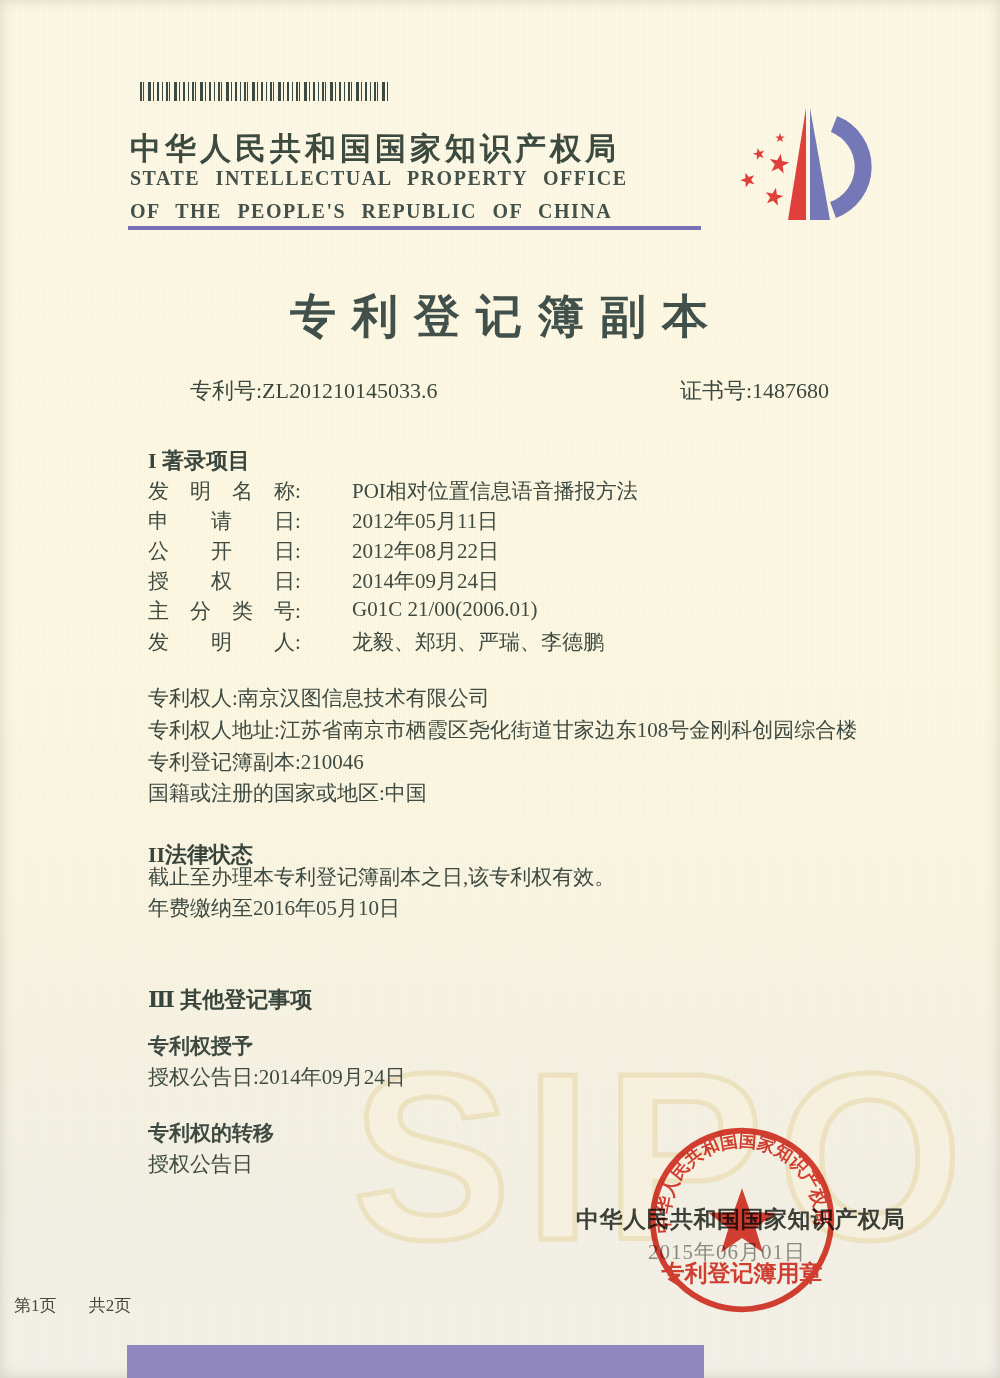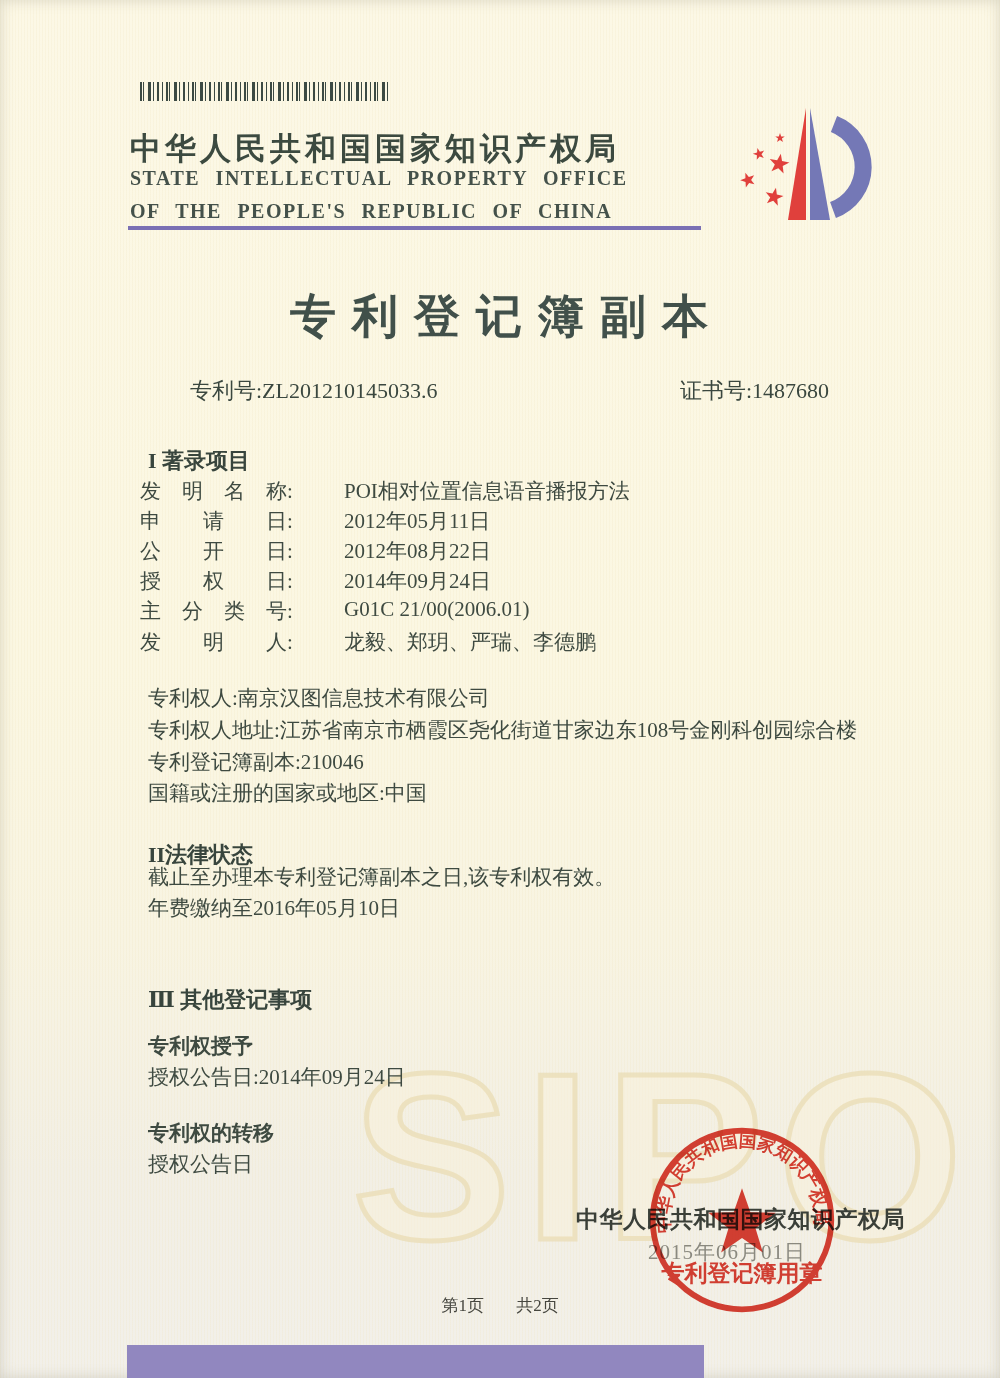--- a/index.html
+++ b/index.html
@@ -32,39 +32,39 @@
   .logo{position:absolute;left:700px;top:90px;width:235px;height:160px;}
   
   .doc-title{position:absolute;left:0;right:0;top:286px;text-align:center;
     font-size:46px;font-weight:bold;letter-spacing:16px;color:#41504a;padding-left:14px;}
   .num-row span{position:absolute;top:376px;font-size:22px;white-space:nowrap;color:#3a473f;}
   .num-left{left:148px;margin-left:42px;} .num-right{left:680px;}
   
   .sec-h{position:absolute;left:148px;font-size:22px;font-weight:bold;color:#38453d;white-space:nowrap;margin-top:8px;}
   .txt{position:absolute;left:148px;font-size:21px;color:#3e4a41;white-space:nowrap;}
   .bold{font-weight:bold;text-align:right;}
-  .field-row{position:absolute;left:140px;height:30px;font-size:21px;white-space:nowrap;}
+  .field-row{position:absolute;left:148px;height:30px;font-size:21px;white-space:nowrap;}
   .field-row .lab{display:inline-block;}
   .field-row .val{position:absolute;left:204px;top:0;}
   
   .watermark{position:absolute;left:352px;top:1038px;z-index:1;
     font-family:"Liberation Sans","DejaVu Sans",sans-serif;
     font-size:238px;font-weight:bold;letter-spacing:14px;line-height:1;
     color:rgba(247,240,218,.55);-webkit-text-stroke:5px rgba(234,220,180,.75);
     white-space:nowrap;}
   .content{position:relative;z-index:2;}
   
   .authority{position:absolute;left:576px;top:1204px;font-size:23px;font-weight:600;
     color:#3a3f38;letter-spacing:0.5px;white-space:nowrap;}
   .issue-date{position:absolute;left:648px;top:1238px;font-size:21px;color:#8a897f;
     letter-spacing:1px;white-space:nowrap;}
   .stamp{position:absolute;left:646px;top:1124px;width:192px;height:192px;z-index:3;
     mix-blend-mode:multiply;opacity:.93;}
   
-  .footer{position:absolute;left:0;right:0;top:1294px;text-align:center;font-size:17px;
+  .footer{position:absolute;left:0;right:0;top:1294px;font-size:17px;
     color:#46463f;z-index:2;}
   .footer span{margin:0 14px;}
   .bottom-bar{position:absolute;left:127px;top:1345px;width:577px;height:33px;background:#9187bf;}
 </style>
 </head>
 <body>
 
 <div class="page">
 
   <div class="watermark">SIPO</div>

